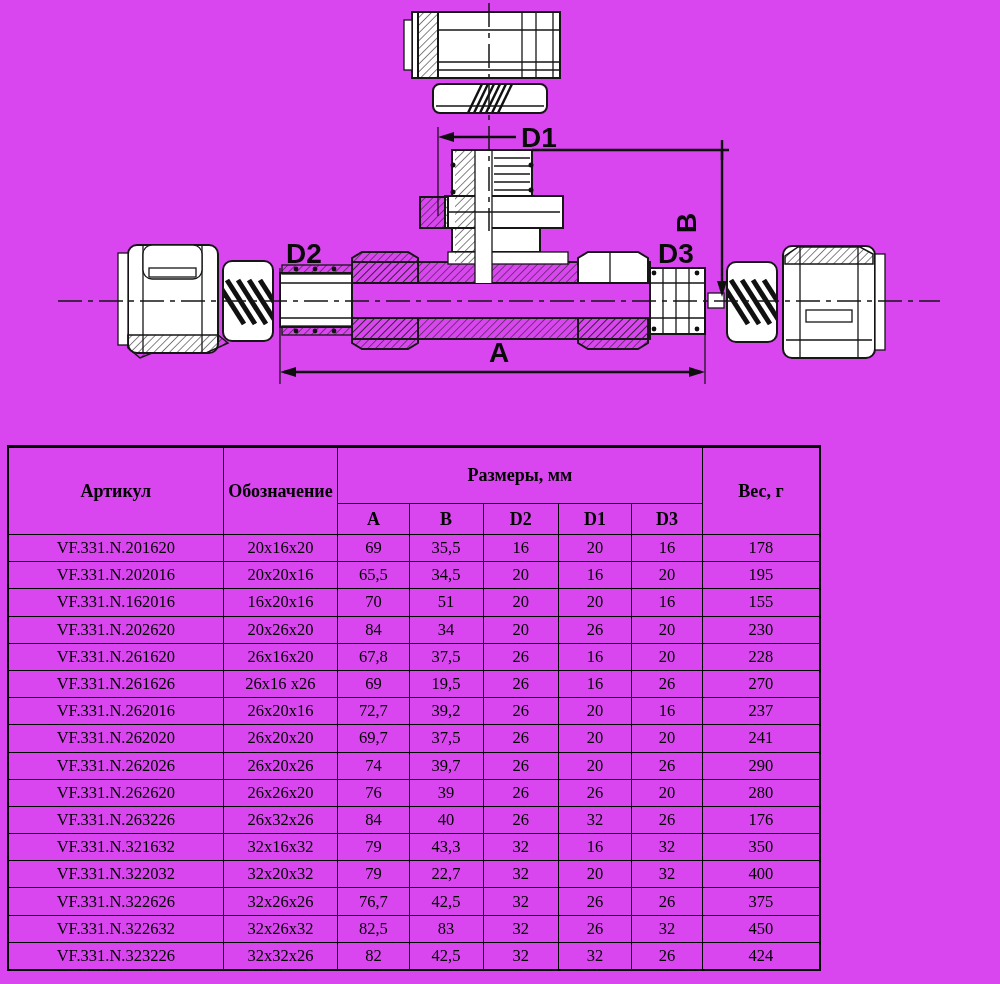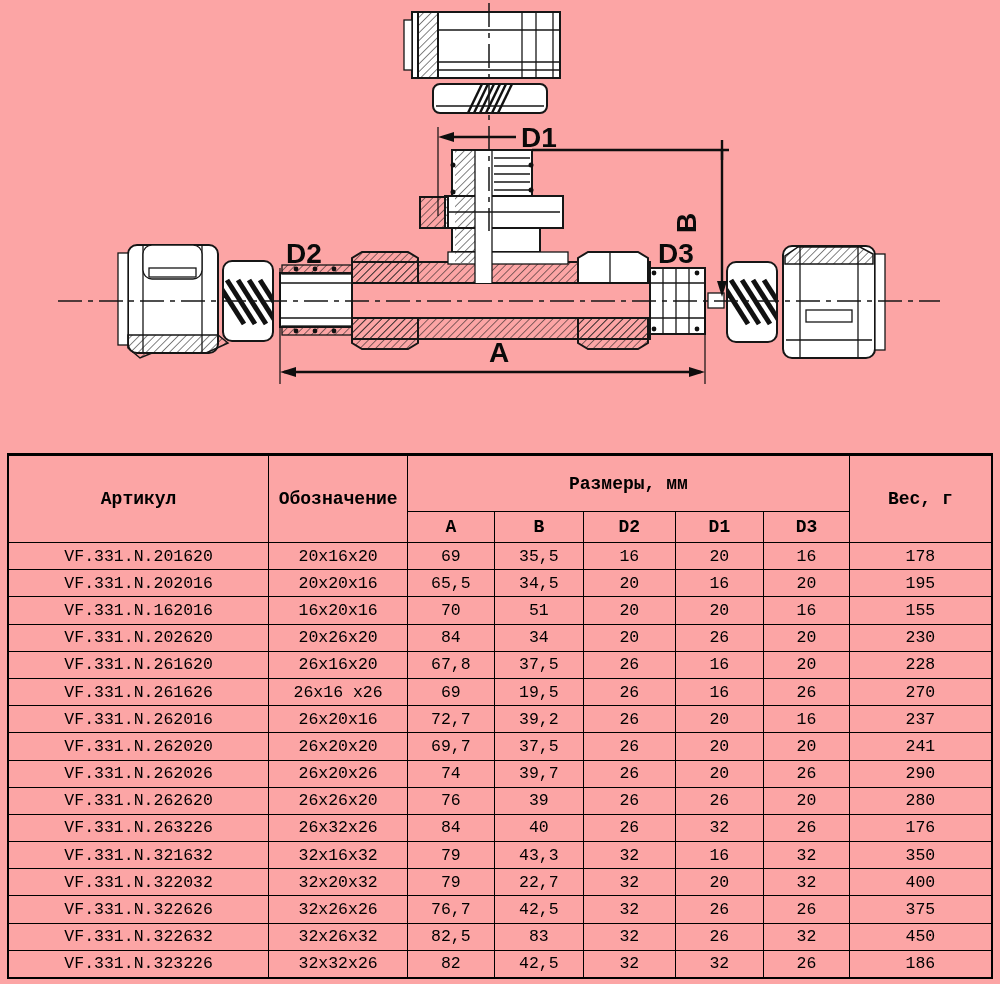--- a/index.html
+++ b/index.html
@@ -1,22 +1,22 @@
 <!DOCTYPE html>
 <html><head>
 <meta charset="utf-8">
 <style>
   html,body{margin:0;padding:0;background:#ffffff;}
   body{width:1000px;height:984px;font-family:"Liberation Serif",serif;color:#000;}
-  .page{width:1000px;height:984px;position:relative;overflow:hidden;background:#fca5a5;}
+  .page{width:1000px;height:984px;position:relative;overflow:hidden;background:#d946ef;}
   .drawing-wrap{position:relative;width:1000px;height:441px;}
   .drawing-wrap svg{display:block;}
   svg text{font-family:"Liberation Sans",sans-serif;font-weight:bold;font-size:28px;fill:#0a0a0a;}
-  table.spec{border-collapse:collapse;table-layout:fixed;width:986px;margin:12px 0 0 7px;
-             border:2.5px solid #000;border-top-width:3px;font-family:Liberation Mono, monospace;}
+  table.spec{border-collapse:collapse;table-layout:fixed;width:814px;margin:4px 0 0 7px;
+             border:2.5px solid #000;border-top-width:3px;}
   table.spec th, table.spec td{border:1.5px solid #000;text-align:center;vertical-align:middle;
              padding:0;overflow:hidden;white-space:nowrap;}
   table.spec thead th{font-weight:bold;font-size:18px;}
   thead tr.group-row th{height:55px;}
   thead tr.sub-row th{height:30px;}
   tbody td{height:26.2px;font-size:16.5px;font-weight:normal;}
 </style>
 </head>
 <body>
 
@@ -381,18 +381,18 @@
           <td>450</td>
         </tr>
         <tr>
           <td>VF.331.N.323226</td>
           <td>32x32x26</td>
           <td>82</td>
           <td>42,5</td>
           <td>32</td>
           <td>32</td>
           <td>26</td>
-          <td>186</td>
+          <td>424</td>
         </tr>
       </tbody>
   </table>
 
 </div>
 
 </body></html>

